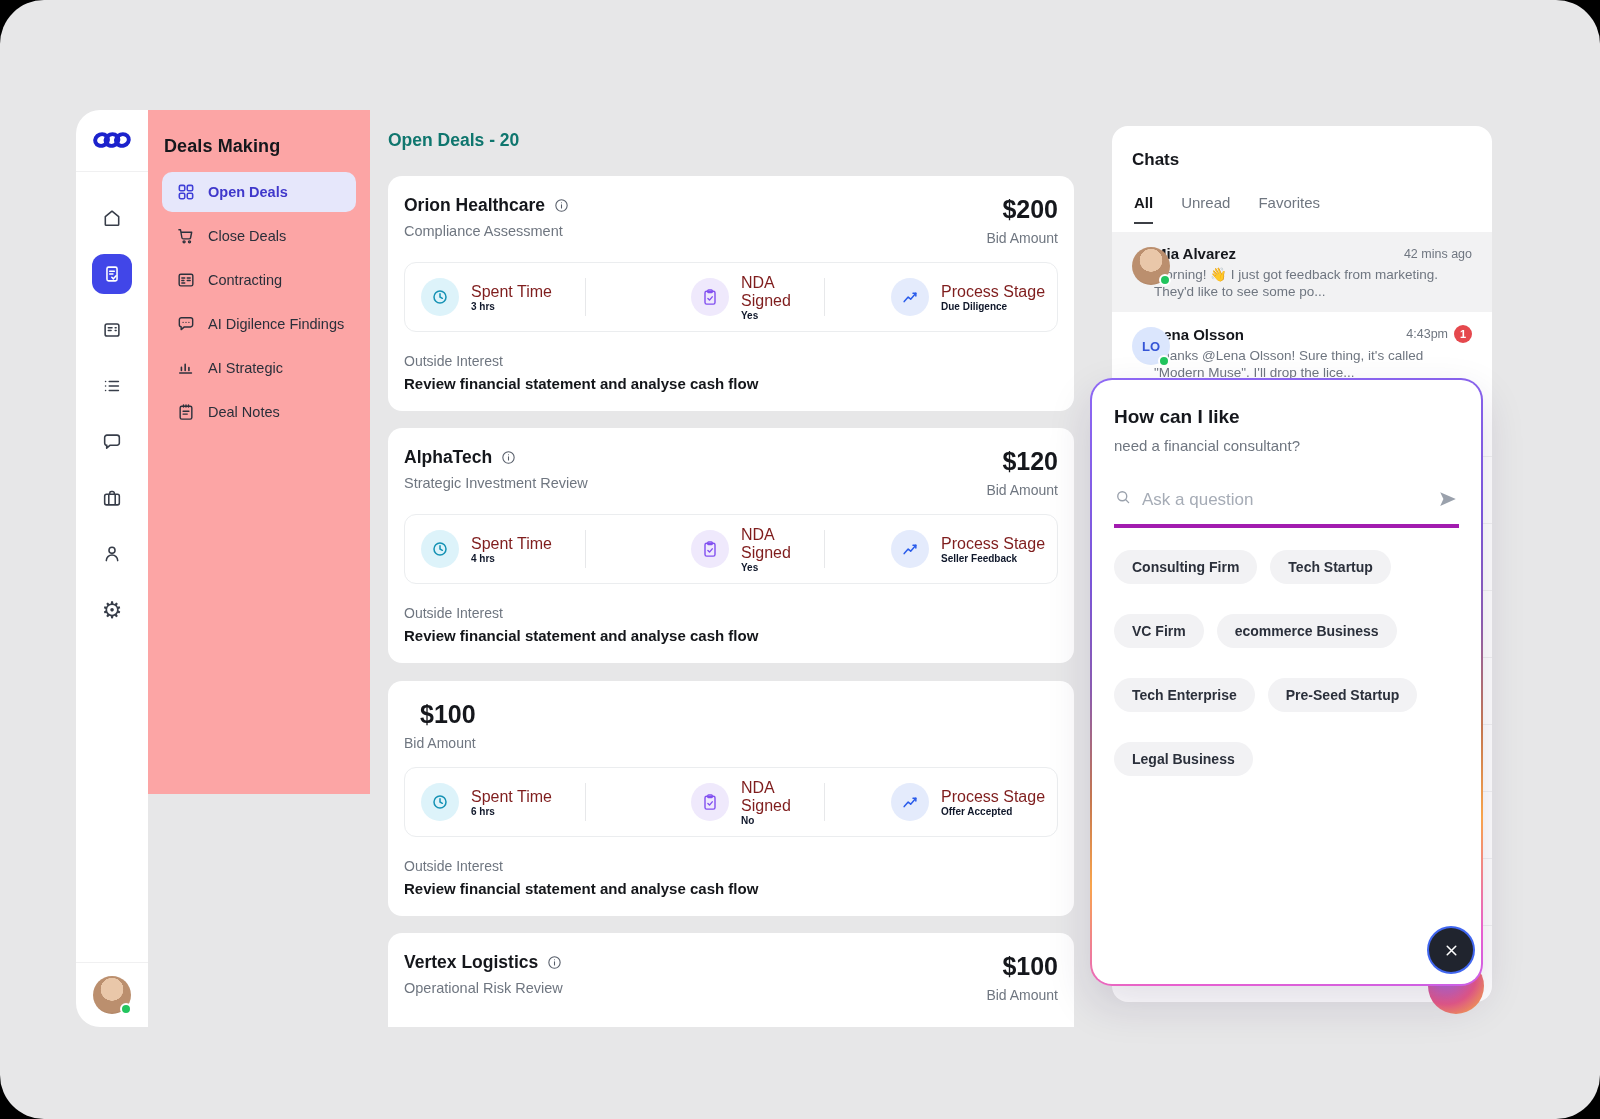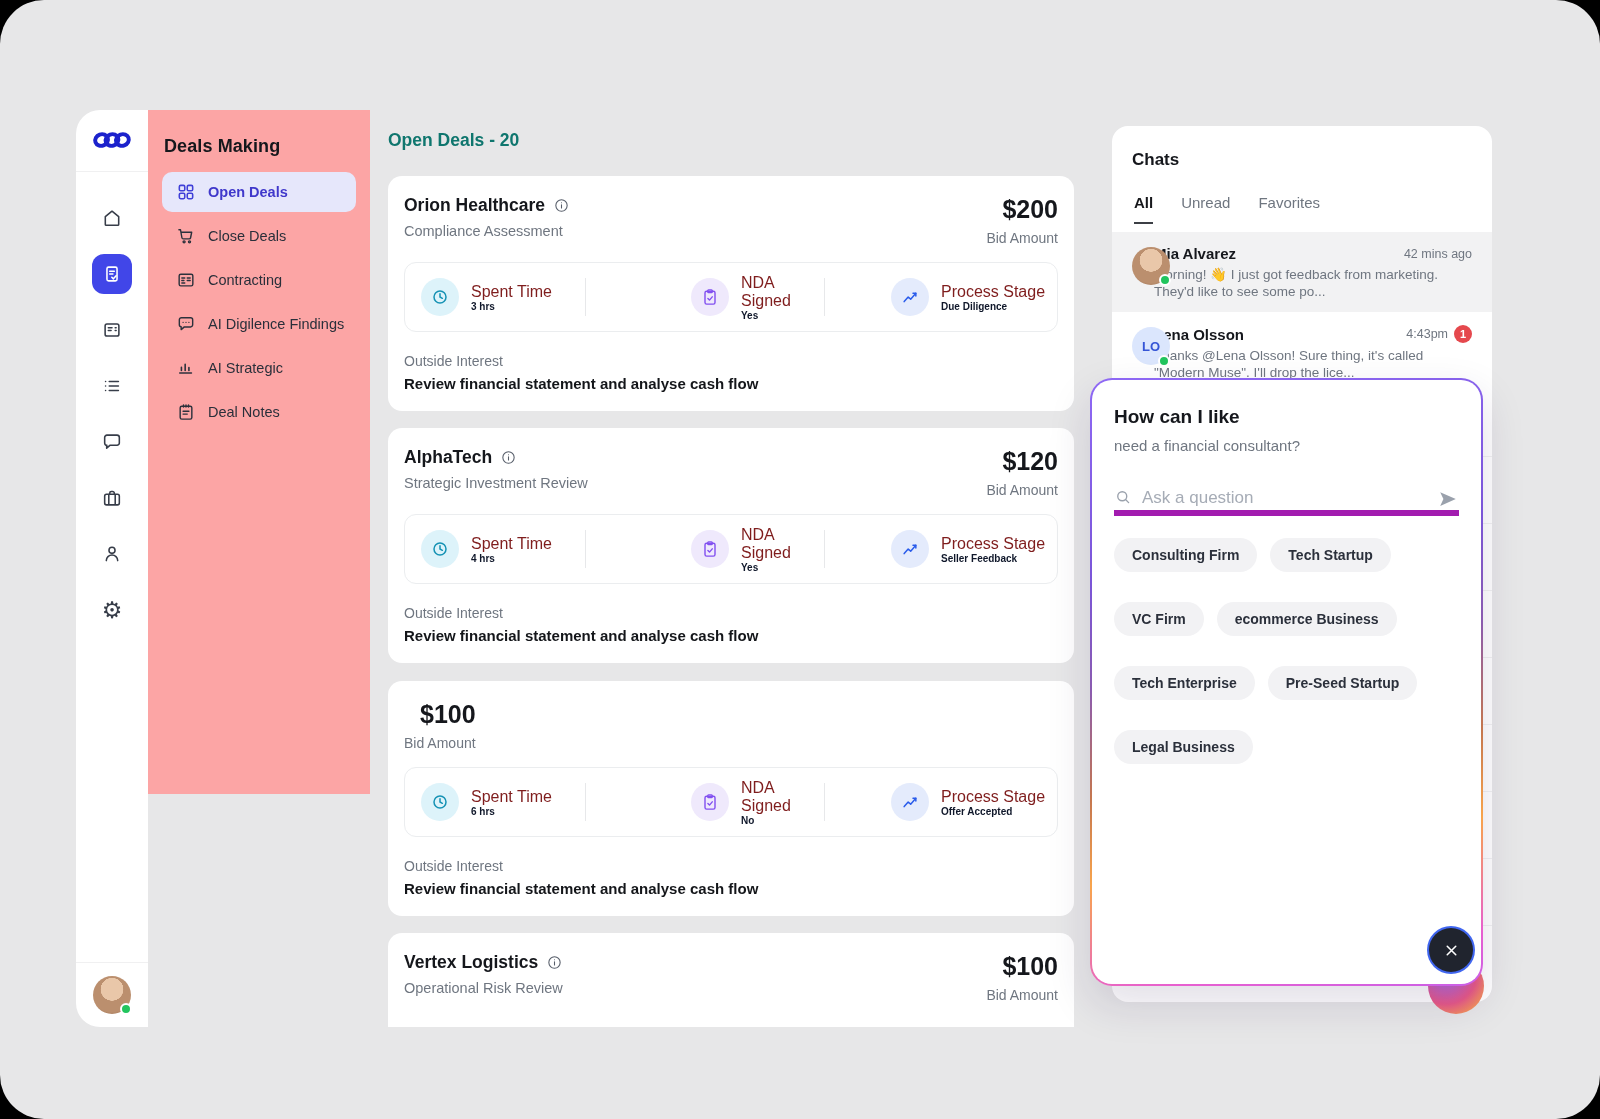--- a/index.html
+++ b/index.html
@@ -81,21 +81,21 @@
 
   
   .fab { position:absolute; left:1428px; top:958px; width:56px; height:56px; border-radius:50%; z-index:5;
      background: radial-gradient(circle at 32% 28%, #a06df5, #e8598a 55%, #f8a44c 88%); }
   .assistant-border { position:absolute; left:1090px; top:378px; width:393px; height:608px; border-radius:22px; padding:2px; z-index:10;
      background: linear-gradient(170deg,#8e68f5 0%,#7a55d8 30%,#8a5bb0 46%,#c4764f 62%,#f8a44c 75%,#e75fd0 92%,#c95fe8 100%);
      box-shadow: 0 18px 44px rgba(40,20,80,.14); }
   .assistant { width:100%; height:100%; background:#fff; border-radius:20px; position:relative; padding:26px 22px 0 22px; }
   .as-title { font-size:19px; font-weight:700; color:#15171c; }
   .as-sub { font-size:15px; color:#6f7680; margin-top:9px; }
-  .ask-row { margin-top:34px; display:flex; align-items:flex-start; gap:10px; border-bottom:6px solid #a21caf; color:#9aa1ac; }
+  .ask-row { margin-top:34px; display:flex; align-items:flex-end; gap:10px; border-bottom:4px solid #a21caf; padding-bottom:14px; color:#9aa1ac; }
   .ask-row input { flex:1; border:0; outline:0; font-size:17px; color:#333; font-family:inherit; }
   .ask-row input::placeholder { color:#a6acb6; }
   .send-btn { display:flex; cursor:pointer; }
   .chips { margin-top:22px; display:flex; flex-wrap:wrap; gap:30px 13px; }
   .chip { background:#f2f2f4; border-radius:999px; padding:9px 18px; font-size:14px; font-weight:700; color:#2b303b; cursor:pointer; }
   .close-btn { position:absolute; right:8px; bottom:12px; width:44px; height:44px; border-radius:50%; background:#20242e;
      box-shadow:0 0 0 2px #4066f0; display:flex; align-items:center; justify-content:center; cursor:pointer; z-index:11; }
 </style>
 </head>
 <body>

